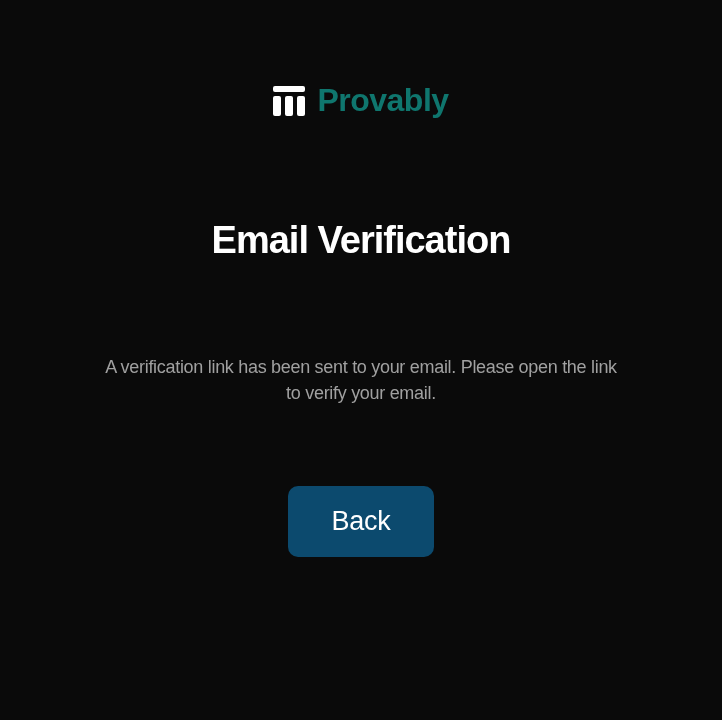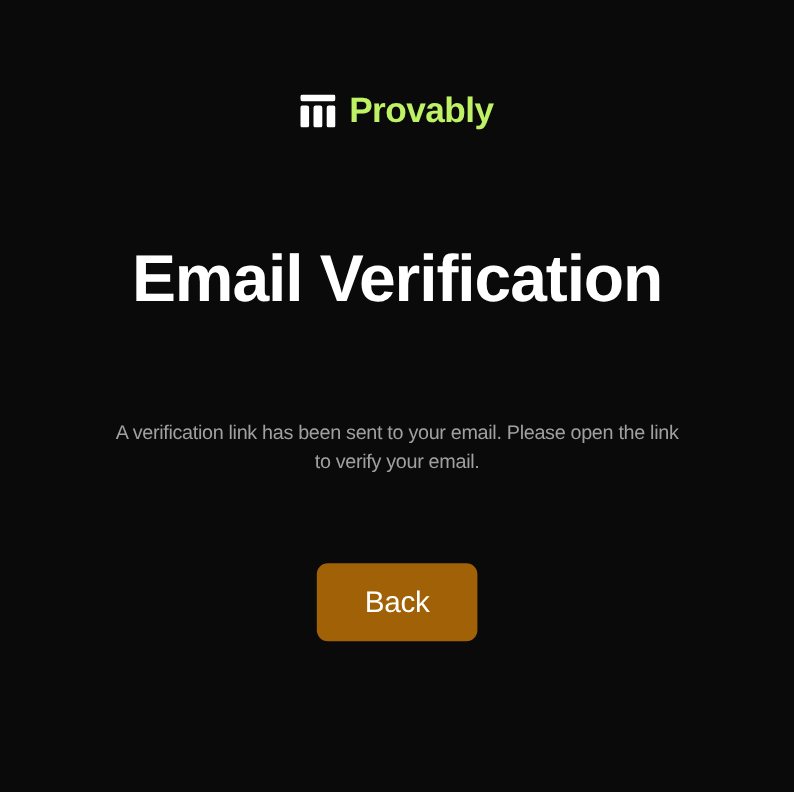--- a/index.html
+++ b/index.html
@@ -26,43 +26,43 @@
     .logo-icon {
       width: 32px;
       height: 30px;
       display: flex;
       align-items: center;
       justify-content: center;
     }
     .logo-text {
       font-size: 32px;
       font-weight: 800;
-      color: #bef264;
+      color: #0f766e;
       letter-spacing: -0.5px;
     }
     .page-title {
-      font-size: 60px;
+      font-size: 38px;
       font-weight: 600;
       color: #ffffff;
       margin-top: 100px;
       letter-spacing: -1px;
     }
     .description {
       font-size: 18px;
       font-weight: 400;
       color: #a0a0a0;
       text-align: center;
       margin-top: 92px;
       line-height: 1.45;
       max-width: 520px;
       letter-spacing: -0.3px;
     }
     .back-button {
       margin-top: 80px;
-      background-color: #a16207;
+      background-color: #0c4a6e;
       color: #ffffff;
       border: none;
       border-radius: 10px;
       font-size: 27px;
       font-weight: 400;
       padding: 20px 44px;
       cursor: pointer;
       letter-spacing: -0.3px;
     }
   </style>

